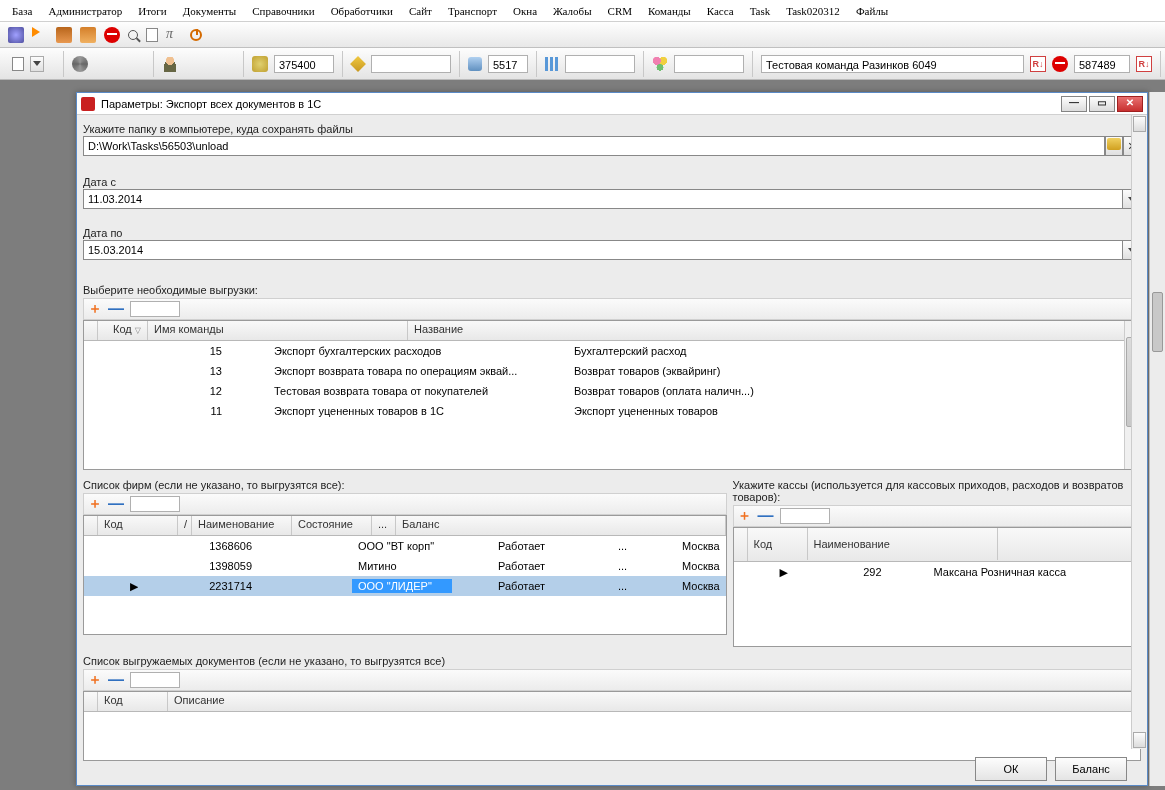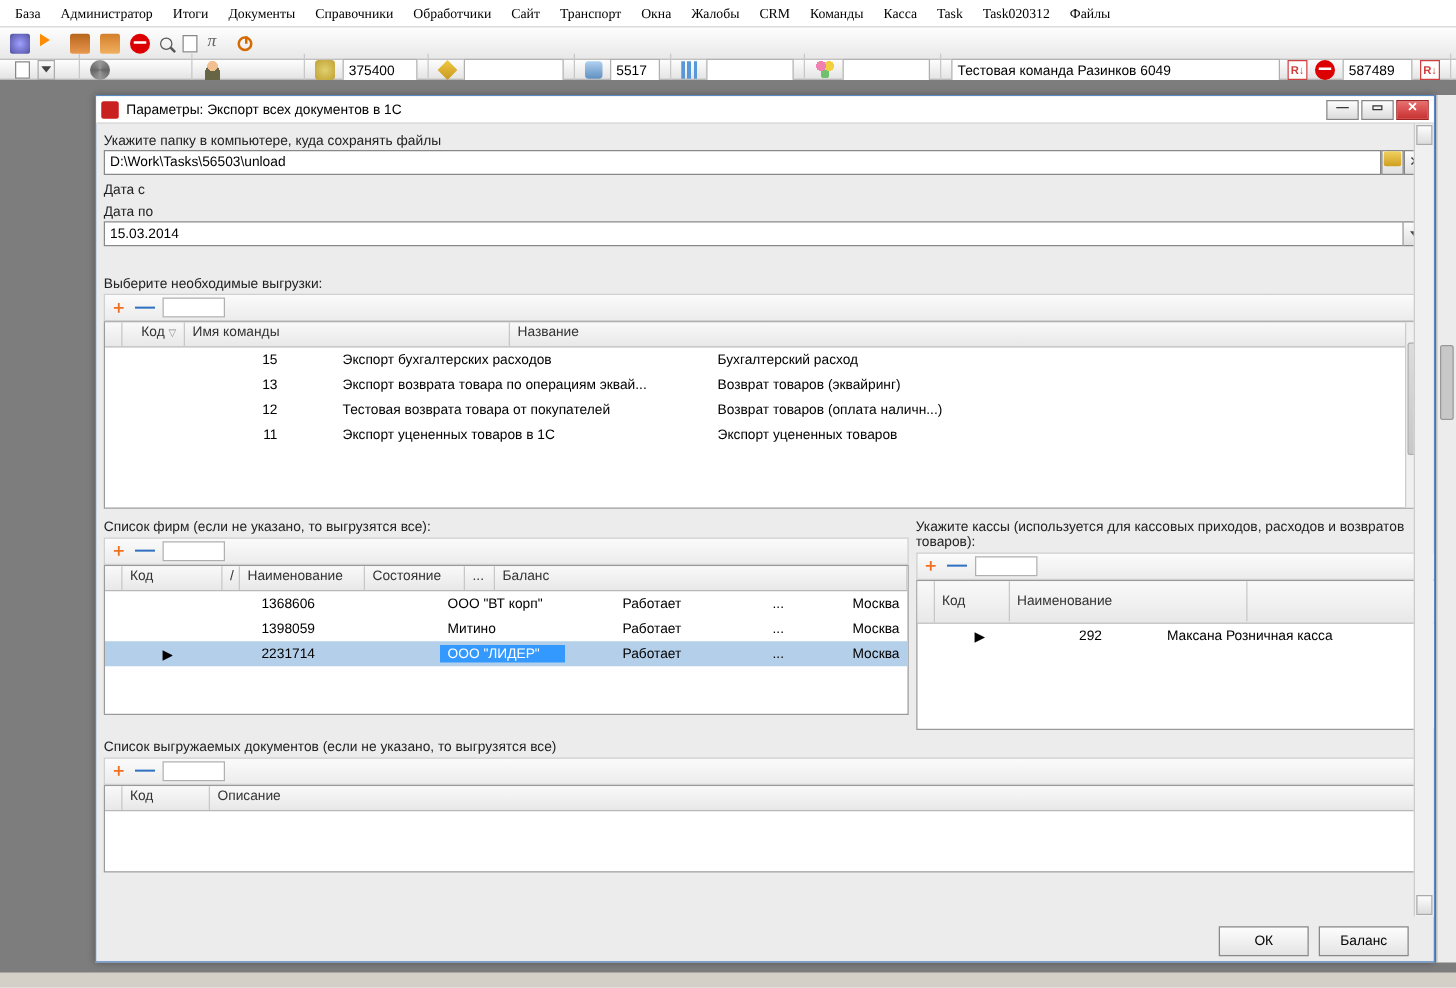--- a/index.html
+++ b/index.html
@@ -19,21 +19,21 @@
   .ico-no { background:#d00; border-radius:50%; position:relative;}
   .ico-no::after{content:"";position:absolute;left:3px;top:6px;width:10px;height:2px;background:#fff;}
   .ico-search{border:1.5px solid #555;border-radius:50%;width:10px;height:10px;position:relative;}
   .ico-search::after{content:"";position:absolute;width:5px;height:1.5px;background:#555;right:-4px;bottom:-2px;transform:rotate(45deg);}
   .ico-doc{background:#fff;border:1px solid #888;width:12px;height:14px;}
   .ico-pi{font:italic 14px serif;color:#666;line-height:14px;}
   .ico-power{border:2px solid #d46a00;border-radius:50%;width:12px;height:12px;position:relative;}
   .ico-power::after{content:"";position:absolute;left:4px;top:-2px;width:2px;height:6px;background:#d46a00;}
 
   
-  .toolbar2{background:linear-gradient(#fdfdfd,#e4e4e4);height:16px;display:flex;align-items:center;border-bottom:1px solid #bbb;padding:0 4px;}
+  .toolbar2{background:linear-gradient(#fdfdfd,#e4e4e4);height:32px;display:flex;align-items:center;border-bottom:1px solid #bbb;padding:0 4px;}
   .tb2-seg{display:flex;align-items:center;height:26px;border-right:1px solid #c8c8c8;padding:0 8px;gap:6px;min-width:60px;}
   .tb2-input{border:1px solid #b0b0b0;background:#fff;height:18px;padding:0 4px;line-height:18px;}
   .ico-gear{background:conic-gradient(#999,#666,#999,#666,#999);border-radius:50%;width:16px;height:16px;}
   .ico-user{width:16px;height:16px;background:radial-gradient(circle at 50% 30%, #f0c090 30%, transparent 31%), radial-gradient(ellipse at 50% 80%, #664 55%, transparent 56%);}
   .ico-glob{background:radial-gradient(#e0d070,#c0a030);border-radius:3px;width:16px;height:16px;}
   .ico-cube{width:14px;height:14px;background:linear-gradient(135deg,#f0c840,#c89820);transform:rotate(45deg) scale(0.8);}
   .ico-db{width:14px;height:14px;background:linear-gradient(#b0d0f0,#6090c0);border-radius:3px;}
   .ico-bar{width:14px;height:14px;background:repeating-linear-gradient(90deg,#5898d8 0 3px,transparent 3px 5px);}
   .ico-flowers{width:16px;height:16px;background:radial-gradient(circle at 30% 30%,#f080b0 25%,transparent 26%),radial-gradient(circle at 70% 30%,#f0d040 25%,transparent 26%),radial-gradient(circle at 50% 70%,#70c070 25%,transparent 26%);}
   .ico-rt{width:16px;height:16px;border:1px solid #d04040;color:#d04040;font:bold 9px sans-serif;text-align:center;line-height:14px;background:#fff;}
@@ -177,23 +177,27 @@
 
     <div class="dlg-body">
 
       <span class="lbl">Укажите папку в компьютере, куда сохранять файлы</span>
       <div class="row">
         <div class="txt">D:\Work\Tasks\56503\unload</div>
         <div class="icbtn"><span class="folder-ico"></span></div>
         <div class="icbtn">✕</div>
       </div>
 
-      <span class="lbl" style="margin-top:6px">Дата с</span>
-
-      <span class="lbl" style="margin-top:6px">Дата по</span>
+      <span class="lbl" style="margin-top:20px">Дата с</span>
+      <div class="row">
+        <div class="txt">11.03.2014</div>
+        <div class="dropbtn"></div>
+      </div>
+
+      <span class="lbl" style="margin-top:18px">Дата по</span>
       <div class="row">
         <div class="txt">15.03.2014</div>
         <div class="dropbtn"></div>
       </div>
 
       <span class="lbl" style="margin-top:24px">Выберите необходимые выгрузки:</span>
       <div class="minibar">
         <span class="plus">＋</span>
         <span class="minus">—</span>
         <span class="tb2-input" style="min-width:50px;height:16px"></span>

